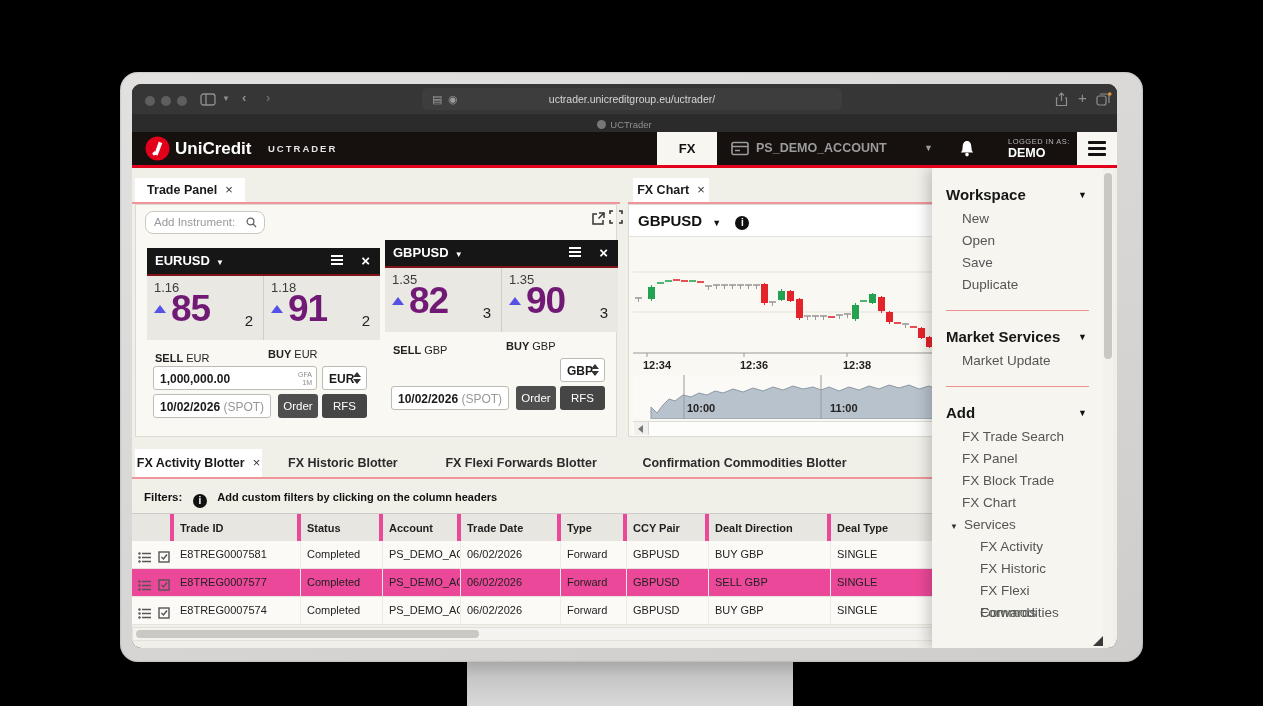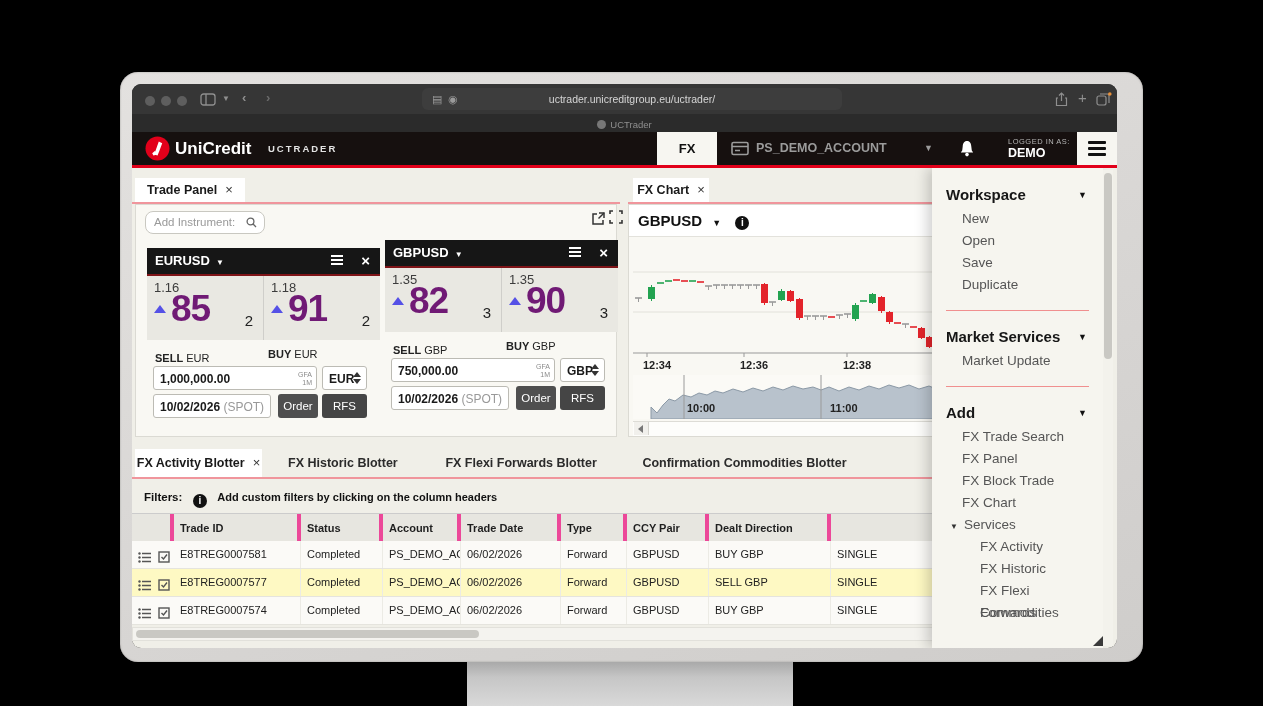--- a/index.html
+++ b/index.html
@@ -273,21 +273,20 @@
             </div>
             <div class="phalf" style="position: relative; border-left: 1px solid rgb(207, 206, 202);">
               <div class="pprefix" style="position: absolute; left: 7px; top: 4px;">1.35</div>
               <div class="tri-up" style="position: absolute; left: 7px; top: 29px;"></div>
               <div class="pbig" style="position: absolute; left: 24px; top: 12px;">90</div>
               <div class="ppip" style="position: absolute; right: 10px; top: 36px;">3</div>
             </div>
           </div>
           <div style="position: relative; height: 80px;">
             <div style="position: absolute; left: 8px; top: 8px; width: 218px;"><span class="lbl"><b>SELL</b> GBP</span><span class="lbl" style="position:absolute;left:113px;"><b>BUY</b> GBP</span></div>
-            <div class="inbox" style="position: absolute; left: 6px; top: 26px; width: 164px; height: 24px;"><span style="font-weight:700;line-height:24px;margin-left:6px;">750,000.00</span><span class="gfa" style="position:absolute;right:4px;top:4px;">GFA<br>1M</span></div>
             <div class="inbox" style="position: absolute; left: 175px; top: 26px; width: 45px; height: 24px;"><span style="font-weight:700;line-height:24px;margin-left:6px;">GBP</span><span style="position:absolute;right:5px;top:5px;">
                 <span class="seltri" style="display:block;border-bottom:5px solid #333;margin-bottom:2px;"></span>
                 <span class="seltri" style="display:block;border-top:5px solid #333;"></span>
               </span></div>
             <div class="inbox" style="position: absolute; left: 6px; top: 54px; width: 118px; height: 24px;"><span style="font-weight:700;line-height:24px;margin-left:6px;">10/02/2026</span> <span style="color:#999;">(SPOT)</span></div>
             <div class="btn" style="position: absolute; left: 131px; top: 54px; width: 40px; height: 24px; line-height: 24px;">Order</div>
             <div class="btn" style="position: absolute; left: 175px; top: 54px; width: 45px; height: 24px; line-height: 24px; background: rgb(69, 69, 69);">RFS</div>
           </div>
         </div>
 
@@ -400,20 +399,21 @@
         </div>
         <div class="abs thead" style="left:0;top:68px;width:971px;height:28px;" id="table-head">
             <div class="th abs" style="left: 0px; top: 0px; width: 42px; height: 28px;"></div>
             <div class="th abs" style="left: 42px; top: 0px; width: 127px; height: 28px;">Trade ID</div>
             <div class="th abs" style="left: 169px; top: 0px; width: 82px; height: 28px;">Status</div>
             <div class="th abs" style="left: 251px; top: 0px; width: 78px; height: 28px;">Account</div>
             <div class="th abs" style="left: 329px; top: 0px; width: 100px; height: 28px;">Trade Date</div>
             <div class="th abs" style="left: 429px; top: 0px; width: 66px; height: 28px;">Type</div>
             <div class="th abs" style="left: 495px; top: 0px; width: 82px; height: 28px;">CCY Pair</div>
             <div class="th abs" style="left: 577px; top: 0px; width: 122px; height: 28px;">Dealt Direction</div>
+            <div class="th abs" style="left: 699px; top: 0px; width: 168px; height: 28px;">Deal Type</div>
           </div>
         <div class="abs" style="left:0;top:96px;width:971px;" id="table-body">
             <div class="trow" style="position: relative; background: rgb(251, 250, 247);">
               <div class="abs" style="left: 6px; top: 8px;"><span style="display:inline-block;margin-right:7px;"><svg width="13" height="11" viewBox="0 0 13 11">
                     <g fill="#555">
                       <circle cx="1.5" cy="1.5" r="1.2"></circle>
                       <circle cx="1.5" cy="5.5" r="1.2"></circle>
                       <circle cx="1.5" cy="9.5" r="1.2"></circle>
                     </g>
                     <g stroke="#555" stroke-width="1.4">
@@ -427,21 +427,21 @@
                   </svg></span></div>
               <div class="td abs" style="left: 42px; top: 0px; width: 127px; height: 27px;">E8TREG0007581</div>
               <div class="td abs" style="left: 169px; top: 0px; width: 82px; height: 27px;">Completed</div>
               <div class="td abs" style="left: 251px; top: 0px; width: 78px; height: 27px;">PS_DEMO_ACCOUNT</div>
               <div class="td abs" style="left: 329px; top: 0px; width: 100px; height: 27px;">06/02/2026</div>
               <div class="td abs" style="left: 429px; top: 0px; width: 66px; height: 27px;">Forward</div>
               <div class="td abs" style="left: 495px; top: 0px; width: 82px; height: 27px;">GBPUSD</div>
               <div class="td abs" style="left: 577px; top: 0px; width: 122px; height: 27px;">BUY GBP</div>
               <div class="td abs" style="left: 699px; top: 0px; width: 168px; height: 27px;">SINGLE</div>
             </div>
-            <div class="trow" style="position: relative; background: #fef9c3;">
+            <div class="trow" style="position: relative; background: #ec4899;">
               <div class="abs" style="left: 6px; top: 8px;"><span style="display:inline-block;margin-right:7px;"><svg width="13" height="11" viewBox="0 0 13 11">
                     <g fill="#555">
                       <circle cx="1.5" cy="1.5" r="1.2"></circle>
                       <circle cx="1.5" cy="5.5" r="1.2"></circle>
                       <circle cx="1.5" cy="9.5" r="1.2"></circle>
                     </g>
                     <g stroke="#555" stroke-width="1.4">
                       <line x1="4" y1="1.5" x2="13" y2="1.5"></line>
                       <line x1="4" y1="5.5" x2="13" y2="5.5"></line>
                       <line x1="4" y1="9.5" x2="13" y2="9.5"></line>

